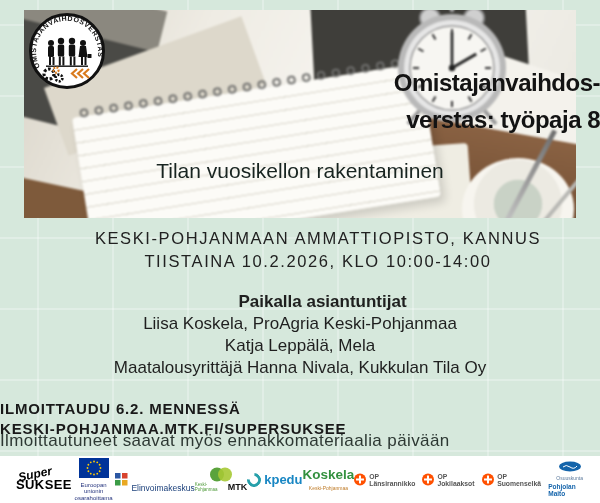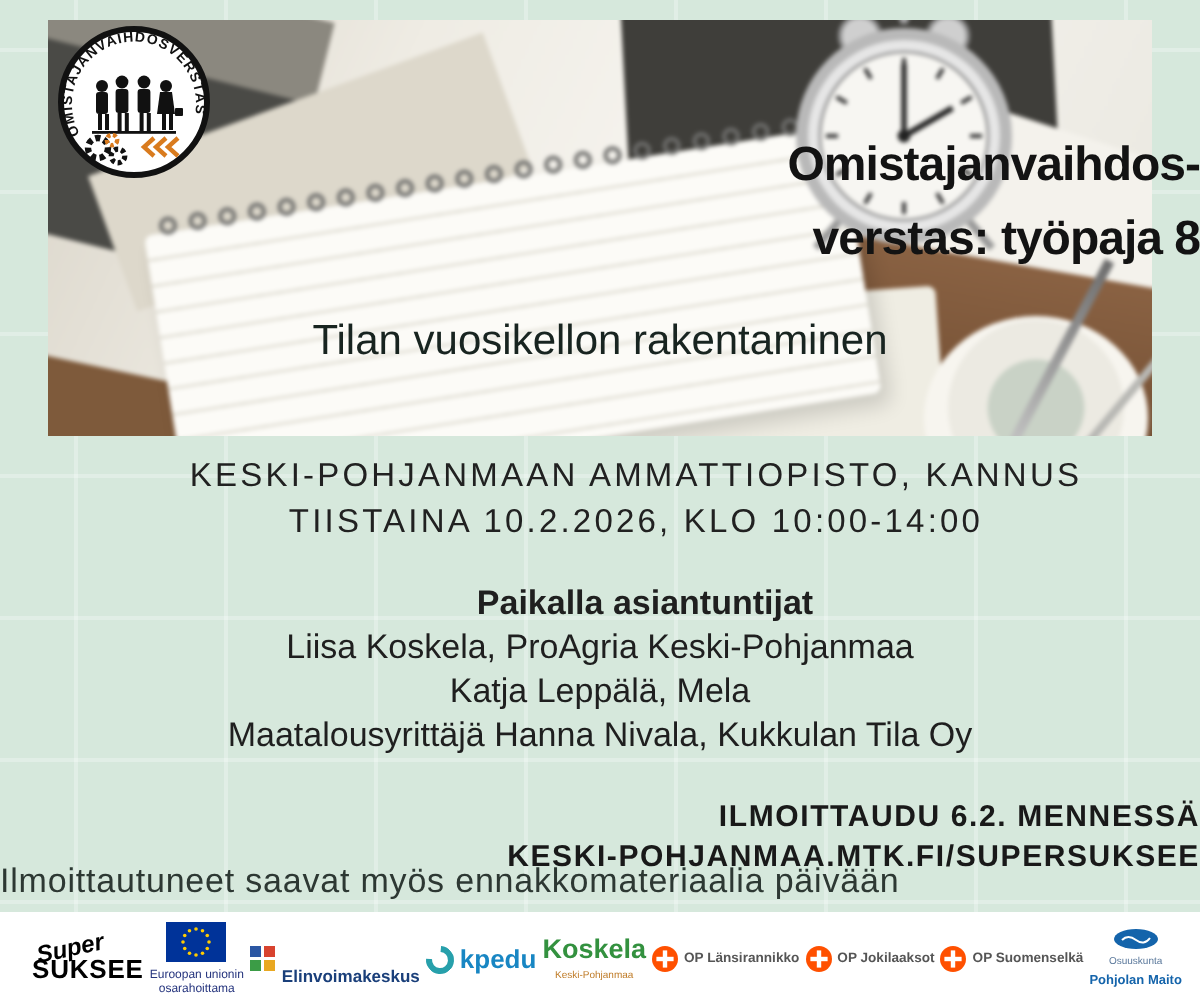--- a/index.html
+++ b/index.html
@@ -50,38 +50,38 @@
           font-weight:800; font-size:24px; line-height:37px; letter-spacing:-.5px; color:#131313; }
   .subtitle{ position:absolute; left:0; right:0; top:159px; z-index:4; text-align:center;
              font-weight:400; font-size:21px; color:#182420; }
 
   
   .venue{ position:absolute; top:227px; width:100%; text-align:center;
           font-size:16.5px; font-weight:500; letter-spacing:1.6px; line-height:23px; color:#212121;padding-left:36px; }
   .experts{ position:absolute; top:291px; width:100%; text-align:center;
             font-size:17px; line-height:22px; color:#1f1f1f; }
   .experts .heading{ font-weight:700;padding-left:45px; }
-  .register{ position:absolute; top:399px; width:100%; text-align:right;
+  .register{ position:absolute; top:399px; width:100%; text-align:left;
              font-weight:700; font-size:15px; letter-spacing:.8px; line-height:19.5px; color:#191919; }
   .note{ position:absolute; top:431px; width:100%; 
          font-size:17px; letter-spacing:.4px; font-weight:400; color:#2d3833; }
 
   
   .footer{ position:absolute; left:0; bottom:0; width:600px; height:47px; background:#fff;
            display:flex; align-items:center; justify-content:space-between; padding:0 9px; z-index:6; }
   .lg{ display:flex; align-items:center; gap:3px; }
   .col{ display:flex; flex-direction:column; align-items:center; line-height:1.05; }
 
   .suksee .s-top{ display:block; font-style:italic; font-weight:700; font-size:12px;
                   transform:rotate(-12deg) translateX(-5px); }
   .suksee .s-bot{ display:block; font-weight:900; font-size:13px; letter-spacing:.4px; margin-top:-4px; padding-left:7px; }
 
   .eu .cap{ font-size:6px; line-height:6.5px; color:#26357e; text-align:center; margin-top:1px; }
 
-  .elin .lab{ font-size:8.5px; font-weight:700; color:#1a3f7a;margin-top:16px; }
+  .elin .lab{ font-size:8.5px; font-weight:400; color:#1a3f7a;margin-top:16px; }
 
   .mtk .row{ display:flex; align-items:flex-end; gap:2px; margin-top:-2px; }
   .mtk .region{ font-size:4.5px; color:#4f9a3a; }
   .mtk .lab{ font-size:9px; font-weight:900; color:#111; }
 
   .kp-icon{ width:14px; height:14px; border:3.2px solid #27a0ab; border-radius:50%;
             border-top-color:transparent; transform:rotate(-40deg); }
   .kpedu .lab{ font-size:13px; font-weight:800; color:#1886c3; }
 
   .proagria .lab{ font-size:13.5px; font-weight:800; color:#33913f; }
@@ -240,20 +240,30 @@
     <div class="lg elin">
       <svg width="13" height="13" viewBox="0 0 13 13">
         <rect x="0" y="0" width="5.5" height="5.5" fill="#2b57a3"></rect>
         <rect x="7" y="0" width="5.5" height="5.5" fill="#d8432f"></rect>
         <rect x="0" y="7" width="5.5" height="5.5" fill="#3b9c46"></rect>
         <rect x="7" y="7" width="5.5" height="5.5" fill="#e9a821"></rect>
       </svg>
       <span class="lab">Elinvoimakeskus</span>
     </div>
 
+    <div class="lg mtk col">
+      <svg width="28" height="15" viewBox="0 0 28 15">
+        <circle cx="10" cy="7.5" r="7" fill="#5aa33c"></circle>
+        <circle cx="18" cy="7.5" r="7" fill="#a6c934" opacity="0.9"></circle>
+      </svg>
+      <span class="row">
+        <span class="region">Keski-Pohjanmaa</span>
+        <span class="lab">MTK</span>
+      </span>
+    </div>
 
     <div class="lg kpedu">
       <span class="kp-icon"></span>
       <span class="lab">kpedu</span>
     </div>
 
     <div class="lg proagria col">
       <span class="lab">Koskela</span>
       <span class="region">Keski-Pohjanmaa</span>
     </div>

